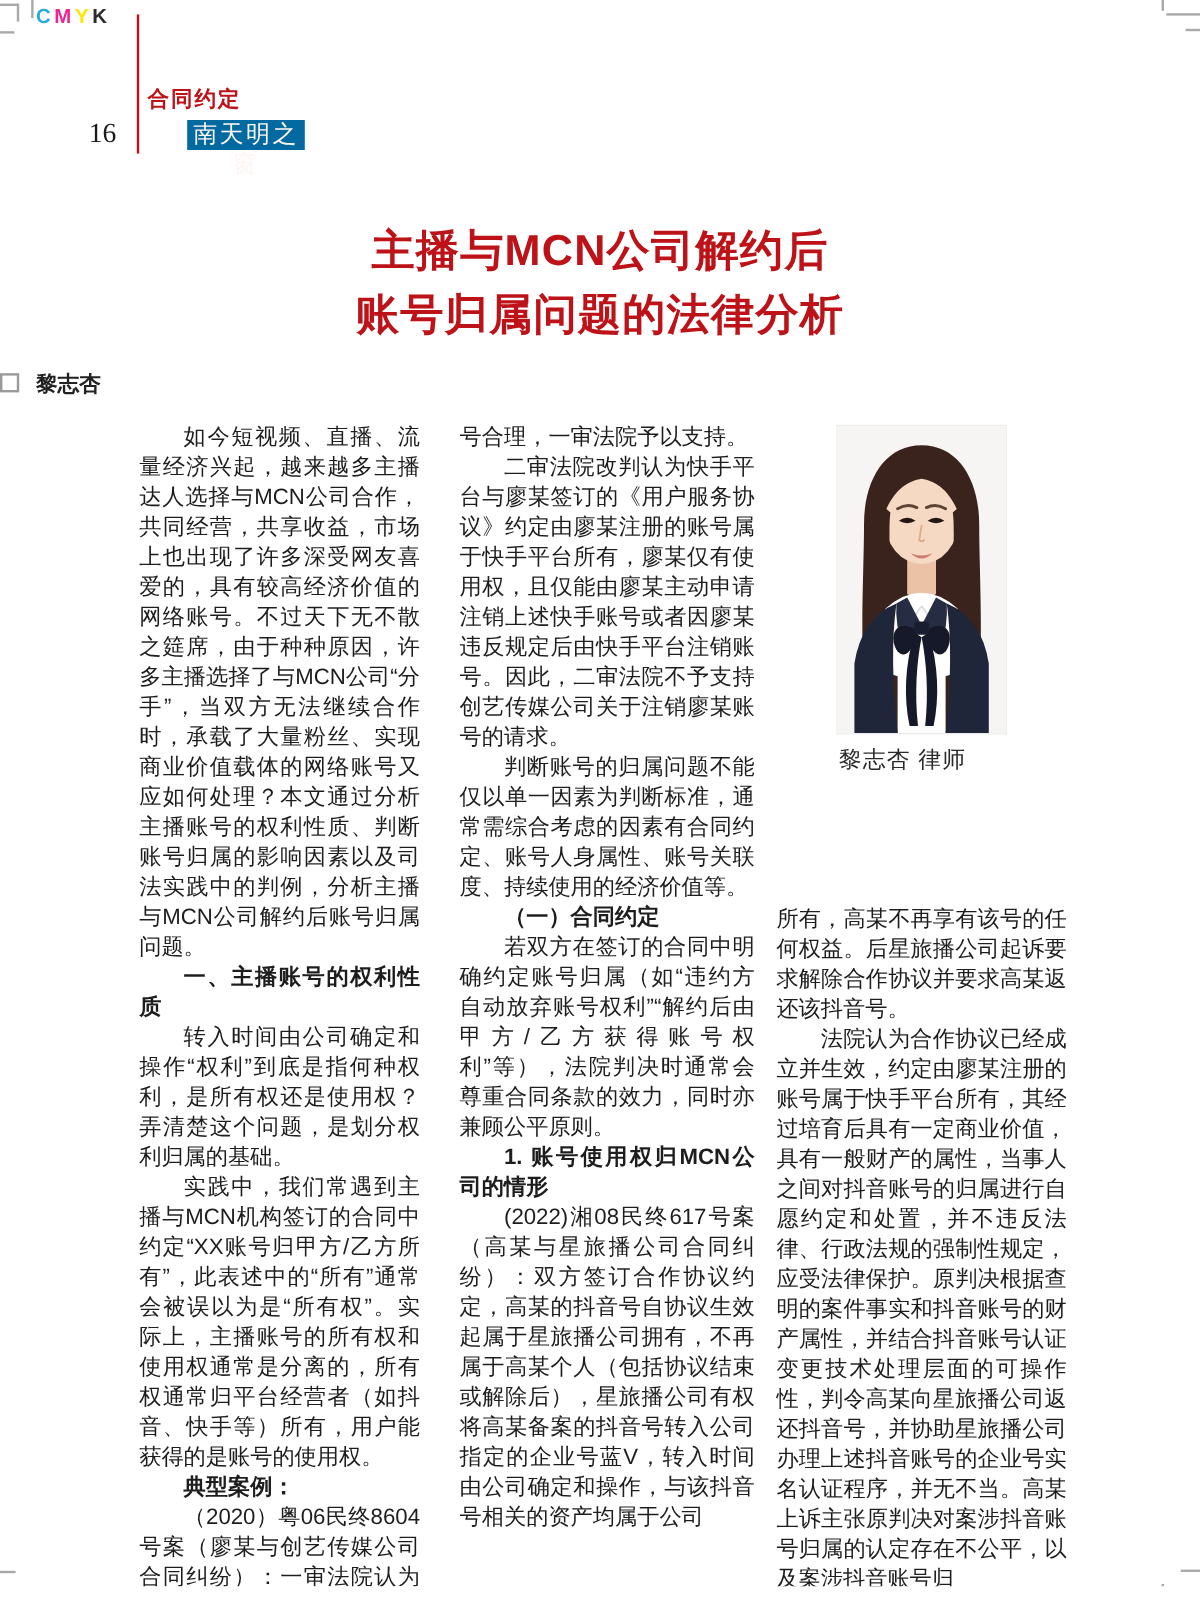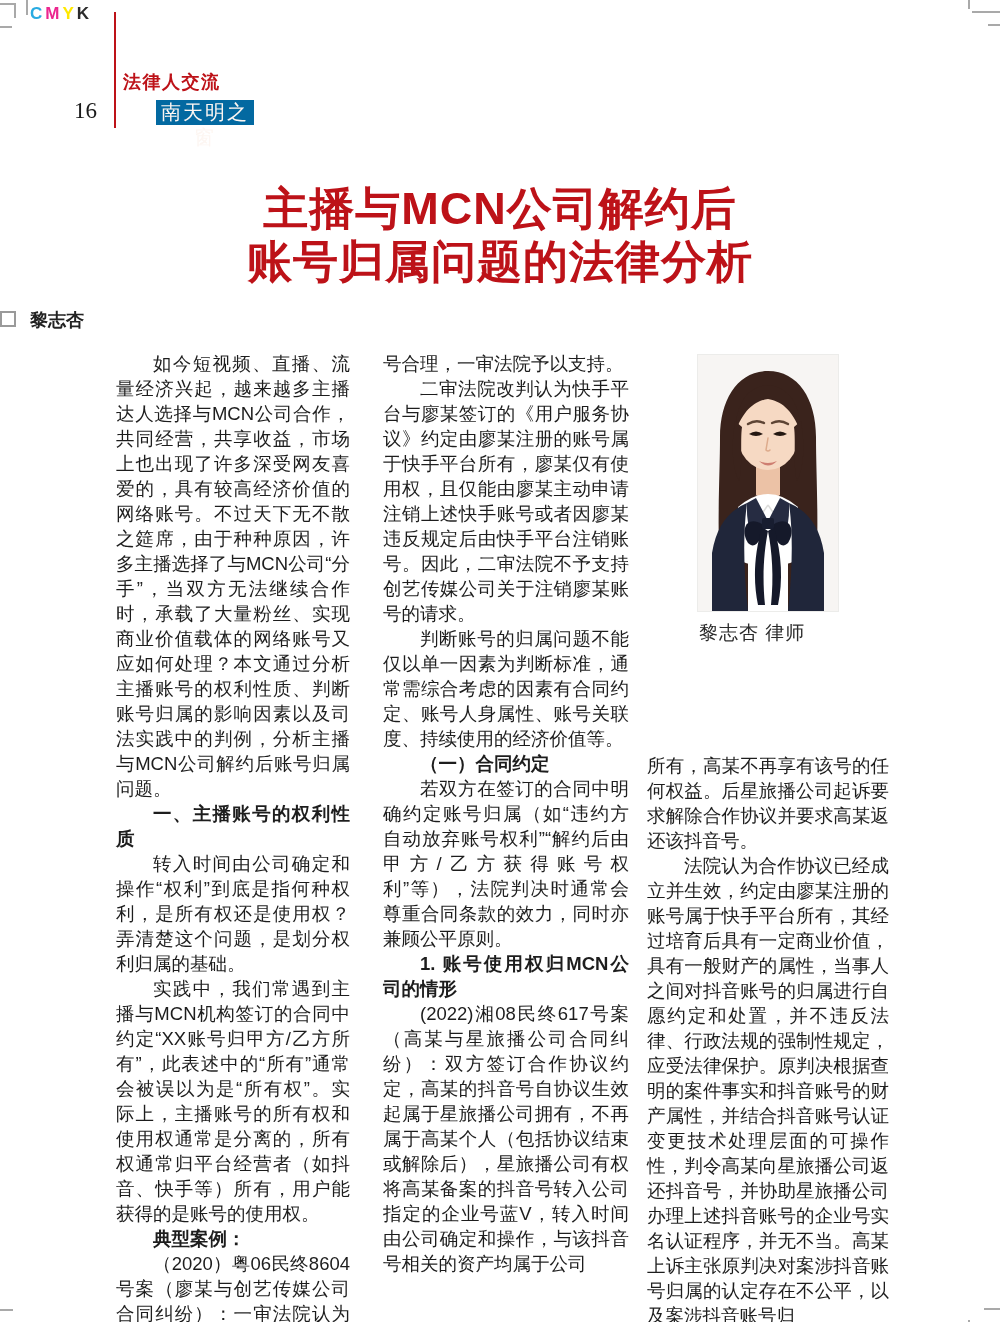--- a/index.html
+++ b/index.html
@@ -13,21 +13,21 @@
   .cmyk { position:absolute; left:30px; top:4px; font-size:17px; font-weight:bold; letter-spacing:3px; }
   .cmyk span { display:inline-block; }
   
   .red-rule { position:absolute; left:114px; top:12px; width:2px; height:116px; background:#bd1218; }
   .section-label { position:absolute; left:123px; top:70px; font-size:18px; font-weight:bold; color:#bd1218; letter-spacing:1.5px; }
   .page-num { position:absolute; left:74px; top:98px; font-size:23px; font-family:Liberation Serif, serif; color:#1a1a1a; }
   .badge { position:absolute; left:123px; top:100px; width:98px; height:25px; background:#0369a1; color:#fdf6f2;
            font-family:"Liberation Serif","DejaVu Serif",serif; font-size:20px; line-height:25px; text-align:center; letter-spacing:2px;margin-left:33px; }
   
   .title { position:absolute; left:0; top:182px; width:1000px; text-align:center;
-           color:#bd1218; font-size:45px; font-weight:bold; line-height:53px; letter-spacing:1px; }
+           color:#bd1218; font-size:36px; font-weight:bold; line-height:53px; letter-spacing:1px; }
   .byline { position:absolute; left:0; top:308px; width:1000px; text-align:left; font-size:18px; font-weight:bold; color:#222; }
   .byline .sq { display:inline-block; width:12px; height:12px; border:2px solid #9a9a9a; margin-right:14px; vertical-align:-1px; background:#fff; }
   
   .col { position:absolute; font-size:18.5px; line-height:25px; text-align:justify; color:#1d1d1d; }
   .col .para, .col .heading { text-indent:2em; margin:0; }
   .col .cont { text-indent:0; margin:0; }
   .col .heading { font-weight:bold; }
   .col1 { left:116px; top:351px; width:234px; }
   .col2 { left:383px; top:351px; width:246px; }
   .col3 { left:647px; top:753px; width:242px; }
@@ -53,21 +53,21 @@
   <div class="mark" style="left:14px;top:1325px;width:2px;height:13px;"></div>
   <div class="mark" style="left:27px;top:1324px;width:2px;height:14px;"></div>
   <div class="mark" style="left:984px;top:1308px;width:16px;height:2px;"></div>
   <div class="mark" style="left:968px;top:1320px;width:2px;height:18px;"></div>
   <div class="mark" style="left:986px;top:1325px;width:14px;height:2px;"></div>
   <div class="mark" style="left:986px;top:1325px;width:2px;height:13px;"></div>
 
   <div class="cmyk"><span style="color: rgb(41, 171, 226);">C</span><span style="color: rgb(236, 38, 143);">M</span><span style="color: rgb(255, 232, 0);">Y</span><span style="color: rgb(43, 43, 43);">K</span></div>
 
   <div class="red-rule"></div>
-  <div class="section-label">法律人交流</div>
+  <div class="section-label">合同约定</div>
   <div class="page-num">16</div>
   <div class="badge">南天明之窗</div>
 
   <div class="title">
     <div>主播与MCN公司解约后</div>
     <div>账号归属问题的法律分析</div>
   </div>
 
   <div class="byline">
     <span class="sq"></span><span>黎志杏</span>

